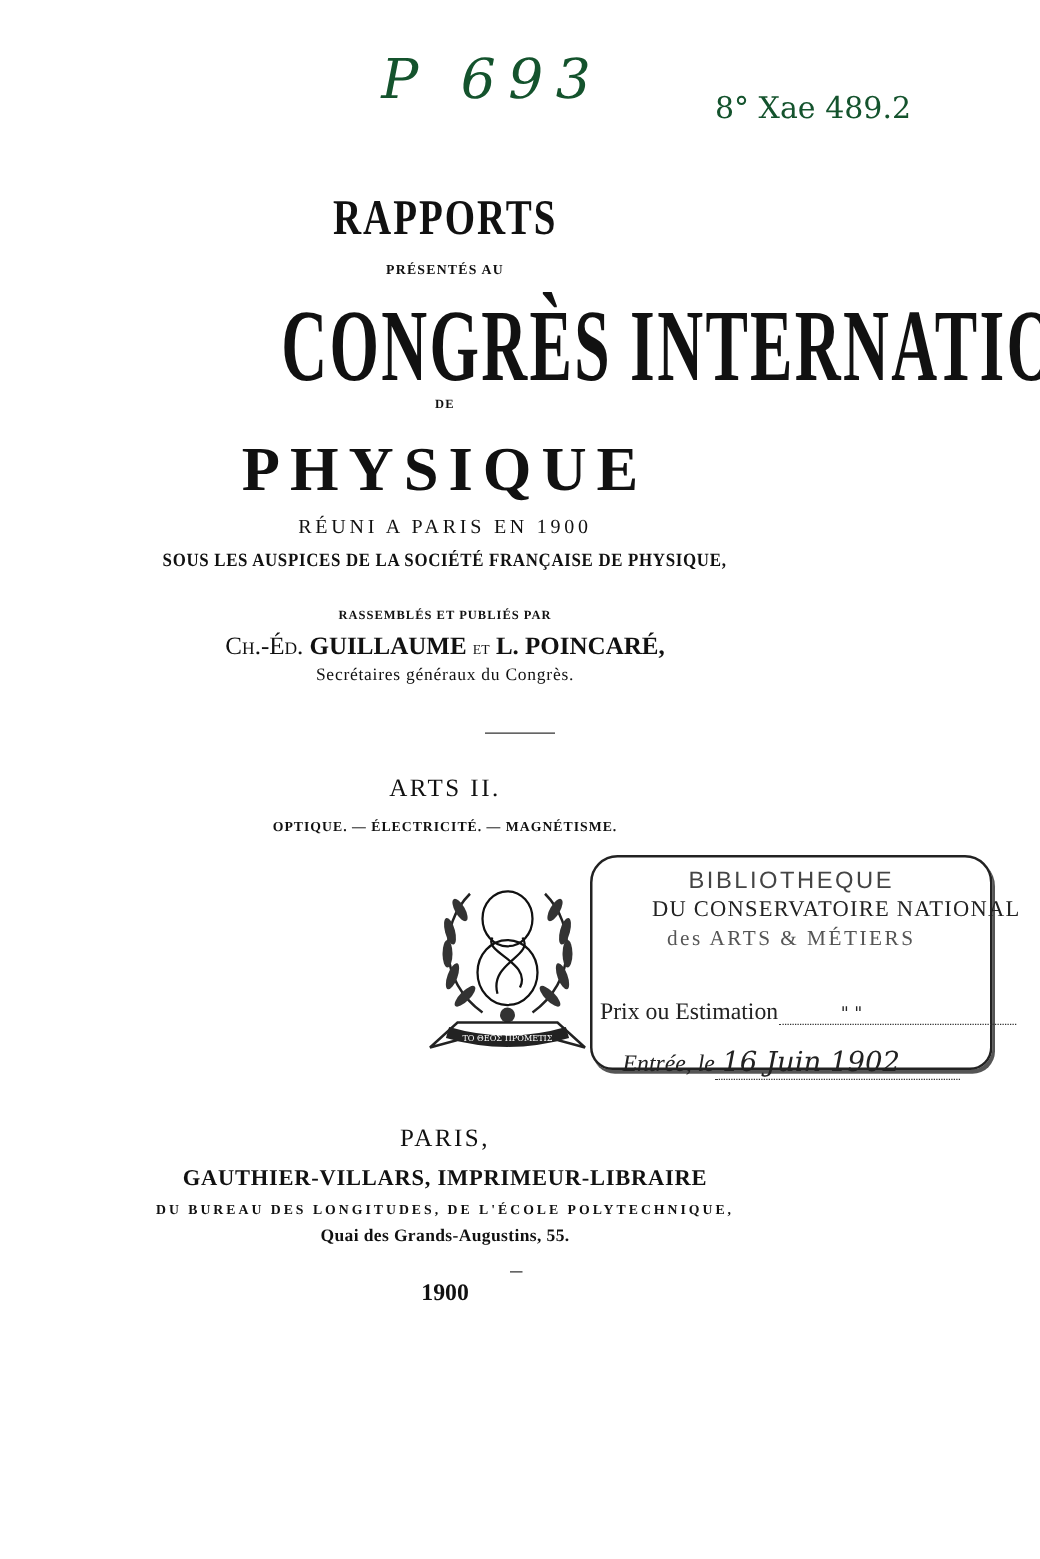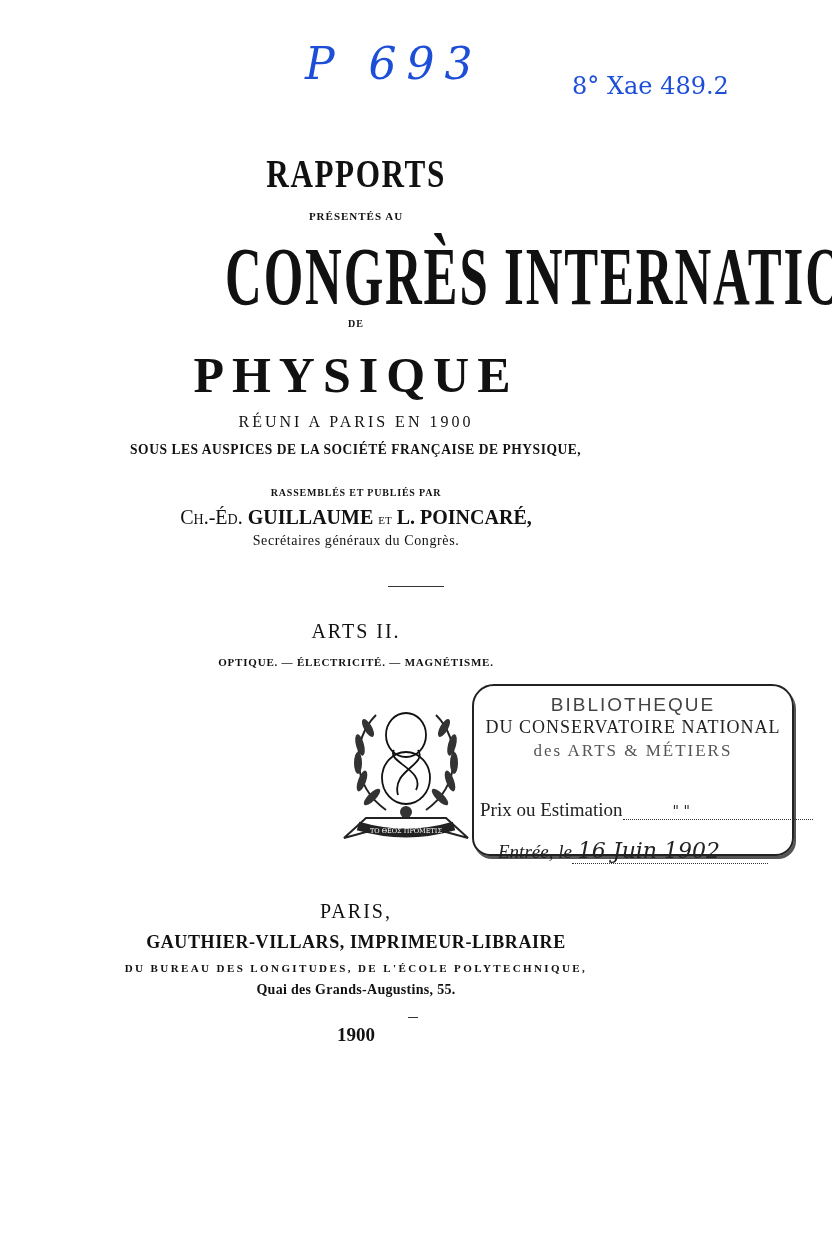--- a/index.html
+++ b/index.html
@@ -1,19 +1,19 @@
 <!DOCTYPE html>
 <html><head>
   <meta charset="utf-8">
   <style>
     html, body { margin: 0; padding: 0; background: #ffffff; }
     body { width: 832px; height: 1247px; position: relative; overflow: hidden; color: #111; font-family: "DejaVu Serif", serif; }
     .abs { position: absolute; }
     .center { left: 0; width: 712px; text-align: center; white-space: nowrap; }
-    .hand { font-family: "DejaVu Serif", serif; font-style: italic; color: #1d4ed8; }
+    .hand { font-family: "DejaVu Serif", serif; font-style: italic; color: #14532d; }
     .cond { font-family: "Liberation Serif", serif; font-weight: bold; transform-origin: center top; display: inline-block; }
     .sc { font-family: "Liberation Serif", serif; font-weight: bold; letter-spacing: 1px; }
     .rule { position: absolute; height: 1px; background: #333; }
     .stamp {
       position: absolute; left: 472px; top: 684px; width: 318px; height: 168px;
       border: 2px solid #222; border-radius: 22px 22px 18px 18px;
       box-shadow: 2px 3px 0 0 #555;
       font-family: "Liberation Serif", serif; color: #222;
     }
     .stamp .line { position: absolute; left: 0; width: 100%; text-align: center; white-space: nowrap; }
@@ -90,21 +90,21 @@
     </g>
 
     <path d="M8 138 L30 118 L110 118 L132 138 L110 132 L30 132 Z" fill="#fff" stroke="#222" stroke-width="2"></path>
     <path d="M22 126 Q70 140 118 126" fill="none" stroke="#222" stroke-width="9"></path>
     <text x="70" y="133" text-anchor="middle" font-size="6.5" fill="#fff" font-family="DejaVu Serif, serif">TO ΘΕΟΣ ΠΡΟΜΕΤΙΣ</text>
   </svg>
 </div>
 
 <div class="stamp">
   <div class="line" style="top:8px; font-family:'Liberation Sans',sans-serif; font-size:19px; letter-spacing:2px; color:#444;">BIBLIOTHEQUE</div>
-  <div class="line" style="top:31px; font-size:18px; letter-spacing:1px;">DU CONSERVATOIRE NATIONAL</div>
+  <div class="line" style="top:31px; font-size:18px; letter-spacing:1px;padding-left:36px;">DU CONSERVATOIRE NATIONAL</div>
   <div class="line" style="top:55px; font-size:17px; letter-spacing:2px; color:#555;">des ARTS &amp; MÉTIERS</div>
   <div class="row" style="top:113px;">
     <span>Prix ou Estimation</span><span class="dots fill" style="width:140px; padding-left:50px; font-size:14px;">" "</span>
   </div>
   <div class="row" style="top:152px; left:24px;">
     <span style="font-style:italic;">Entrée, le</span><span class="dots fill" style="width:190px; padding-left:6px;">16 Juin 1902</span>
   </div>
 </div>
 
 <div class="abs center" style="top:900px; font-family:'Liberation Serif',serif; font-size:20px; letter-spacing:2px;">PARIS,</div>

